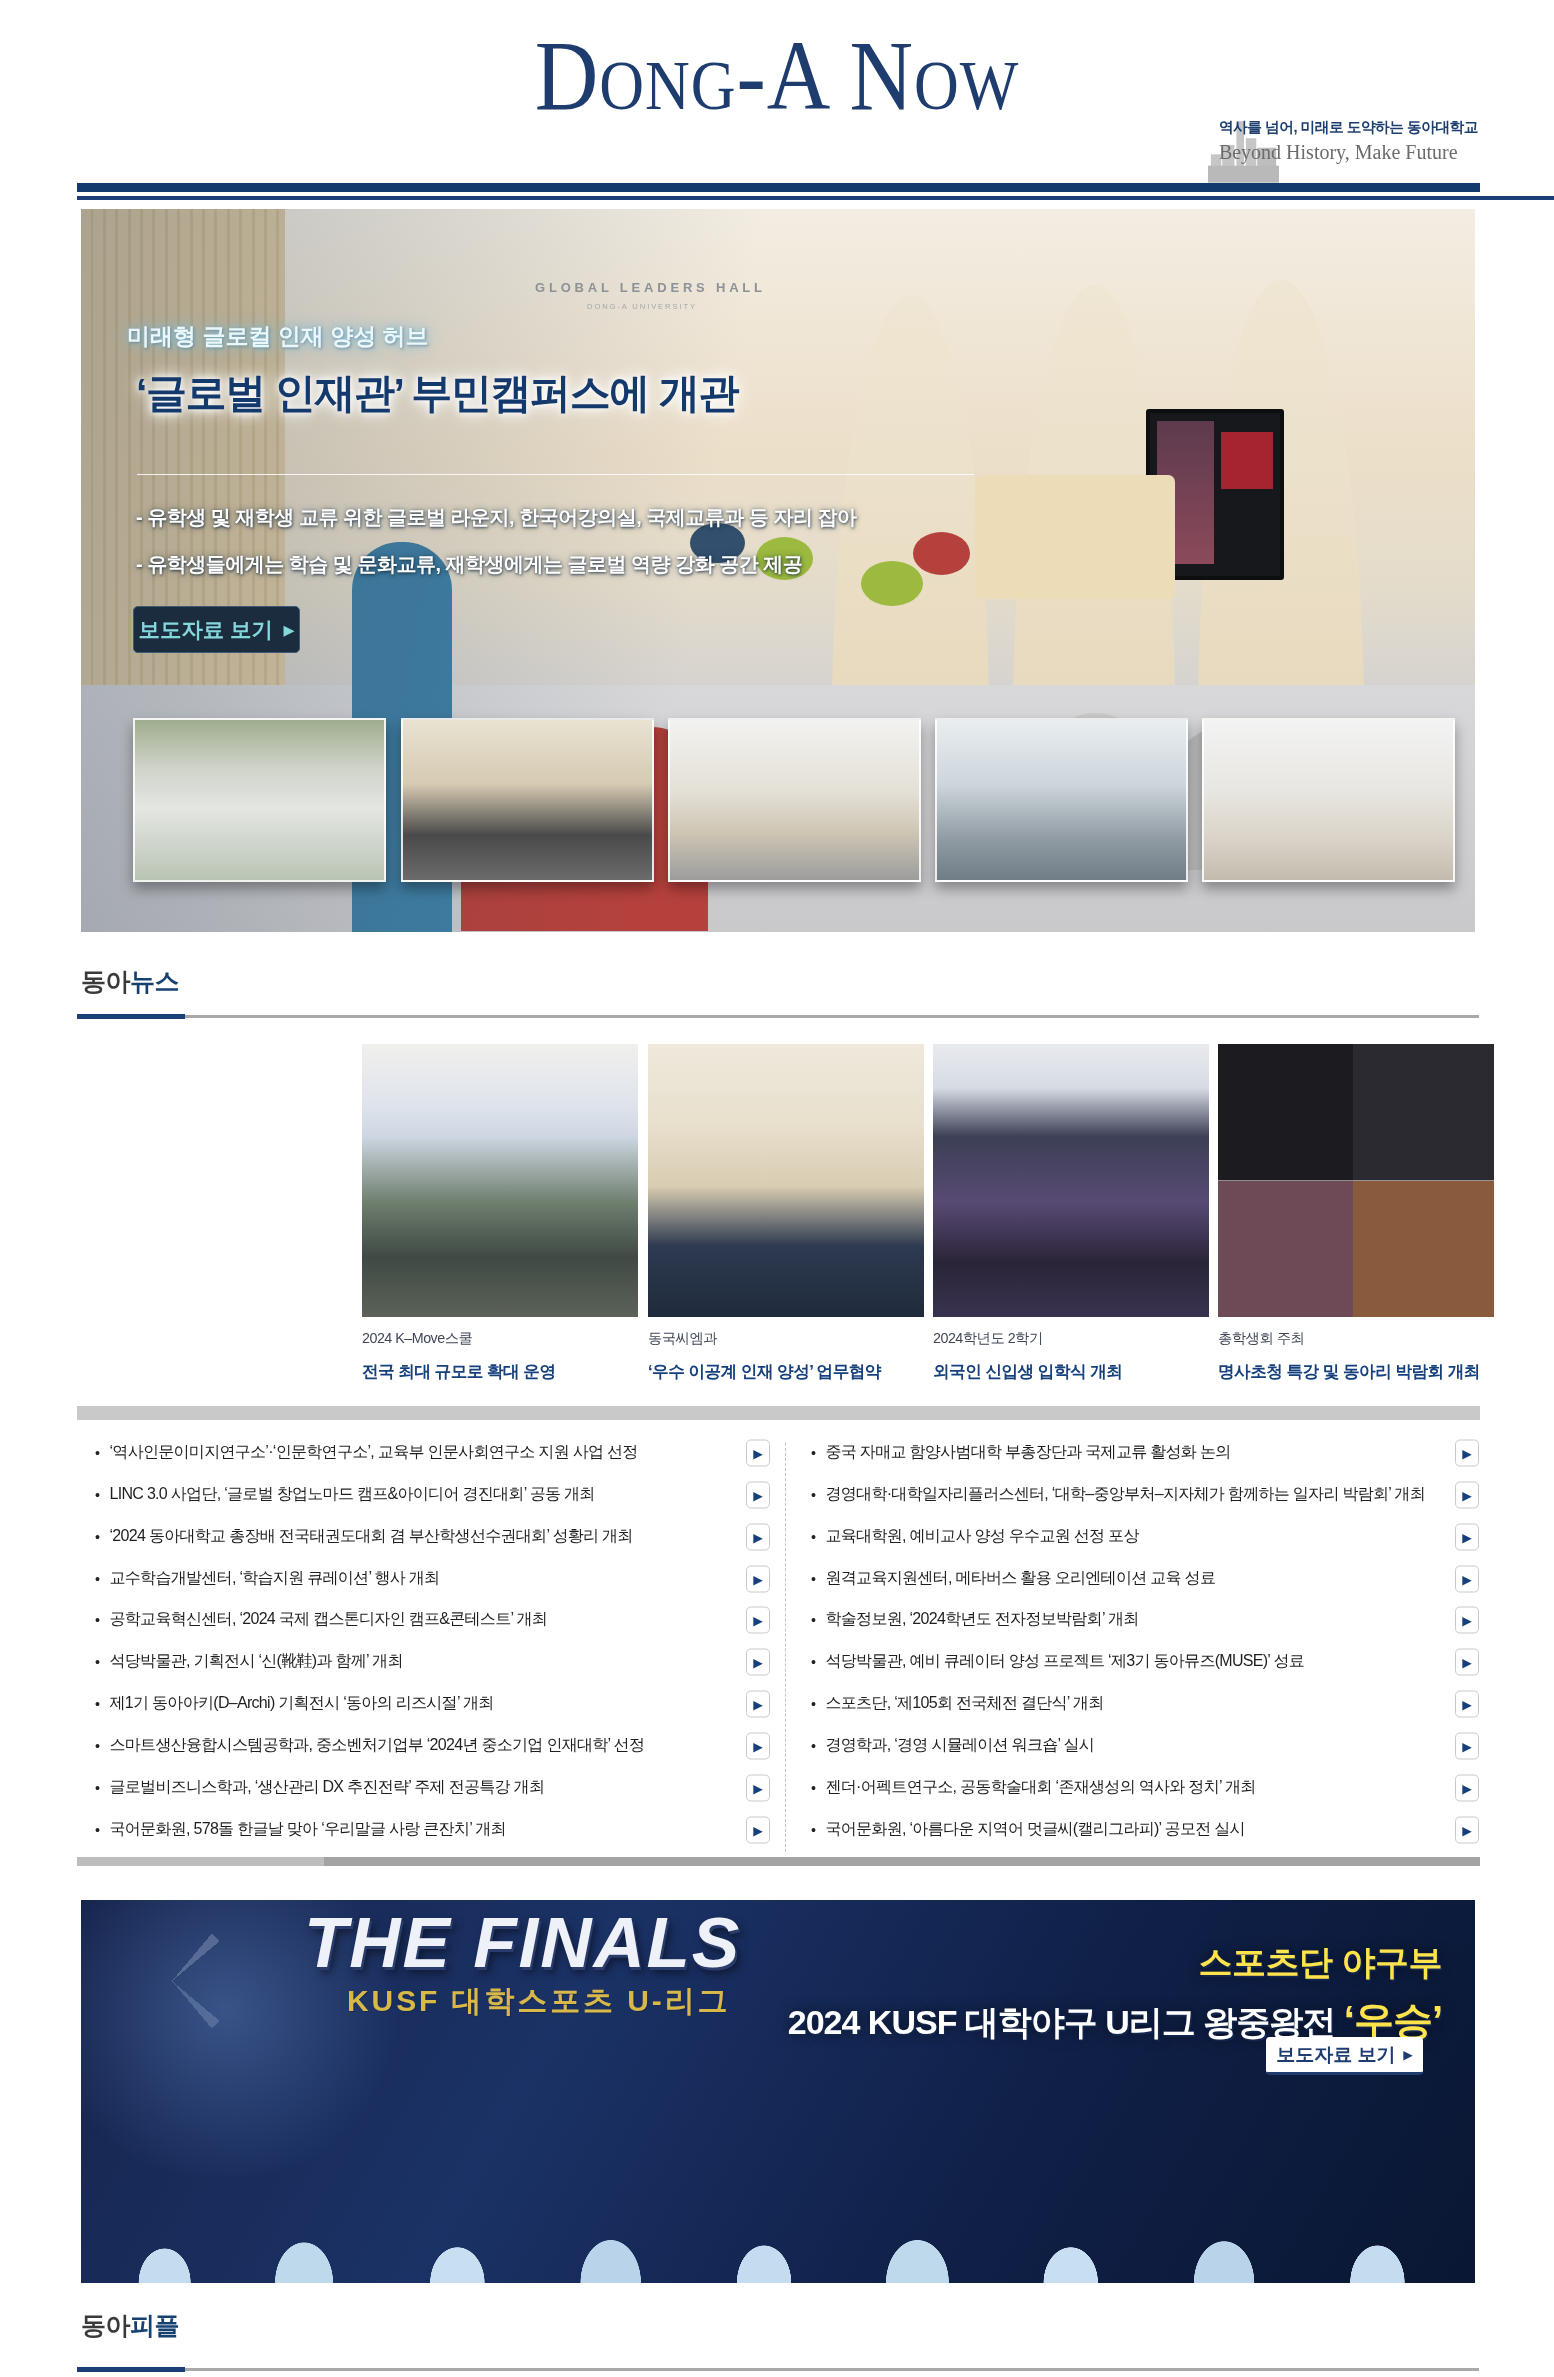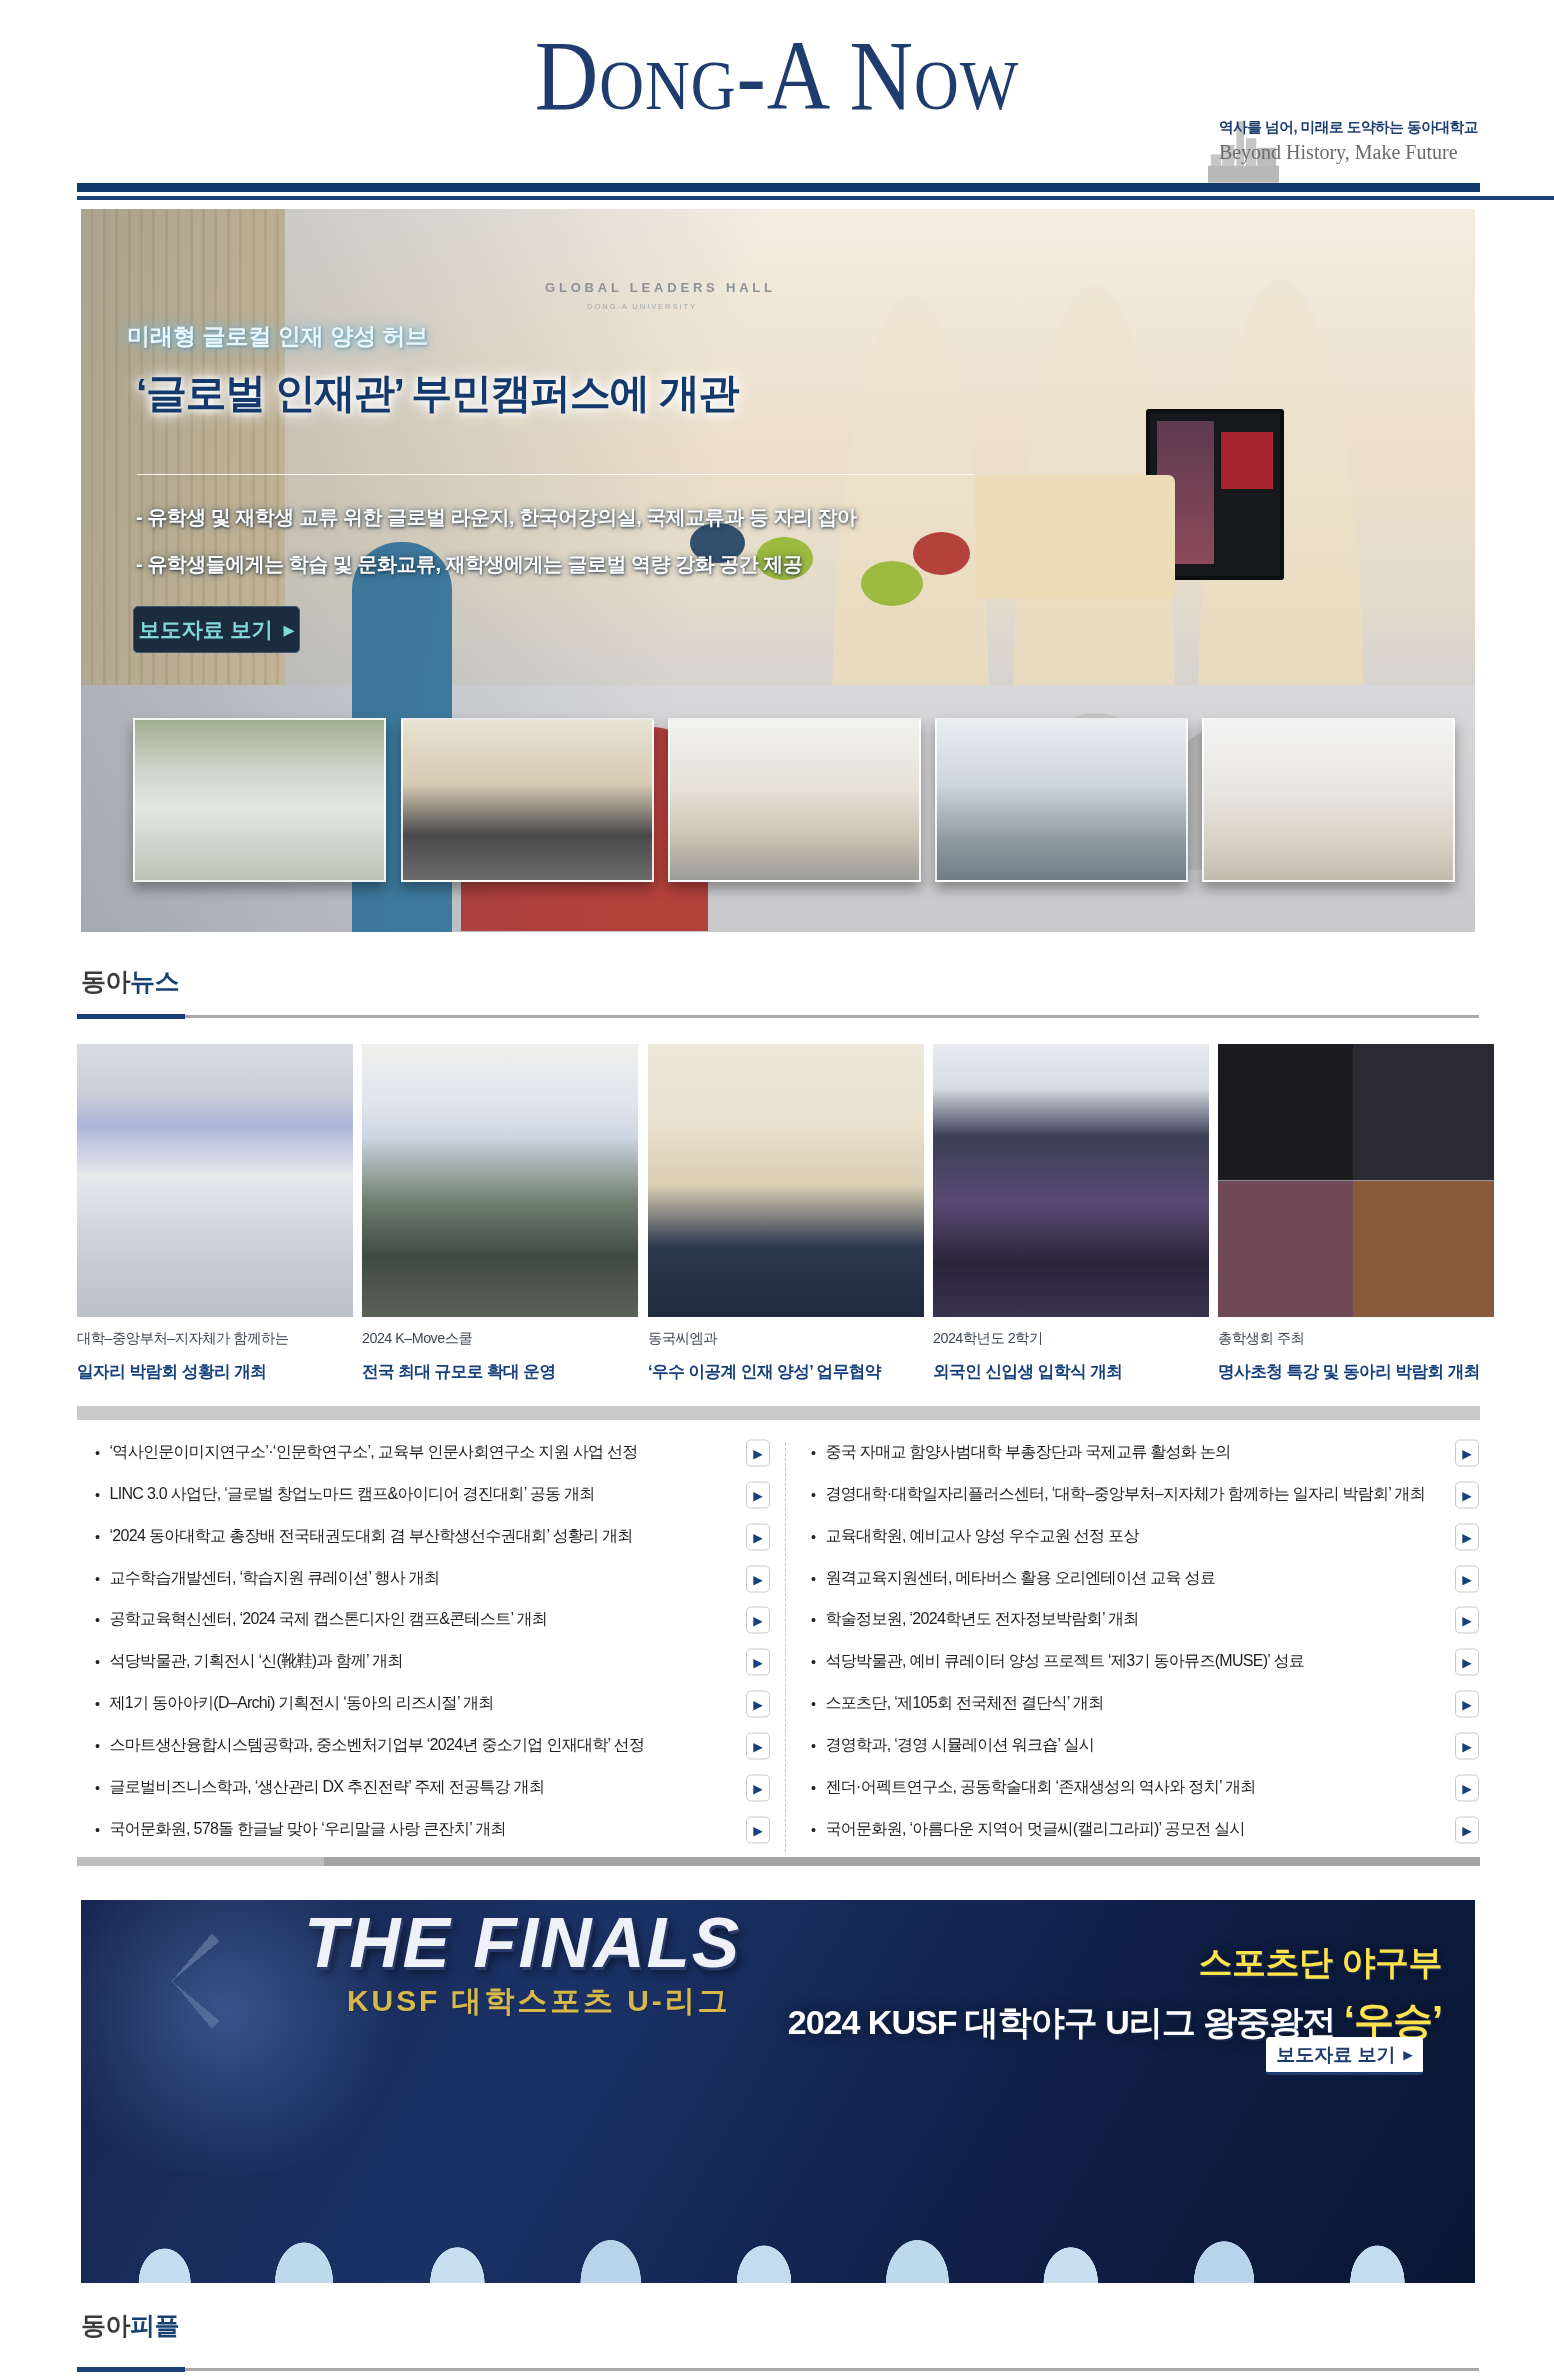--- a/index.html
+++ b/index.html
@@ -34,21 +34,21 @@
           text-shadow:0 0 8.6px rgba(130,190,215,.95),0 0 16px rgba(130,190,215,.8),1px 1px 2.9px rgba(30,60,90,.55); }
   .hero-title { left:55px; top:157px; font-size:41px; font-weight:bold; color:#143a6d; letter-spacing:-1.4px;
           text-shadow:0 0 6.7px #fff,0 0 12.4px #fff,0 0 19px rgba(255,255,255,.9); }
   .hero-line { left:56px; top:265px; width:837px; height:1.4px; background:rgba(255,255,255,.85); }
   .hero-b { font-size:20px; font-weight:bold; color:#ffffff; letter-spacing:-0.5px;
           text-shadow:0.5px 1px 2.9px rgba(20,40,60,.85),0 0 6.7px rgba(20,40,60,.5); }
   .hero-btn { left:52px; top:397px; width:167px; height:47px; background:#1c2c3f; border-radius:4.8px;
           border:0.5px solid #3d5a74; display:flex; align-items:center; justify-content:center; gap:10.5px; cursor:pointer; }
   .hero-btn .t { color:#84d7da; font-size:21.4px; font-weight:bold; }
   .hero-btn .a { color:#84d7da; font-size:14.3px; }
-  .wall-sign { left:464px; top:71px; font-size:13px; letter-spacing:3.8px; color:#8d9296; font-weight:bold; }
+  .wall-sign { left:454px; top:71px; font-size:13px; letter-spacing:3.8px; color:#8d9296; font-weight:bold; }
   .wall-sub  { left:506px; top:93px; font-size:7.6px; letter-spacing:1.9px; color:#a3a8ac; }
   .thumb { top:509px; height:164px; width:253px; background:#e9e9e9; border:2.4px solid rgba(255,255,255,.85);
            box-shadow:0 6.7px 12.4px rgba(0,0,0,.35); }
 
   
   .sec-h { font-size:25px; font-weight:bold; letter-spacing:-0.5px; }
   .sec-h .p1 { color:#3a3a3c; } .sec-h .p2 { color:#15406f; }
   .ul-navy { height:5.2px; background:#1b4077; width:108px; }
   .ul-gray { height:2.9px;  background:#a9a9a9; }
 
@@ -163,27 +163,20 @@
     <div class="abs thumb" style="left:854px;background:linear-gradient(180deg,#e9edf0 0%,#cdd6dc 40%,#8f9aa2 75%,#707d86 100%);"></div>
     <div class="abs thumb" style="left:1121px;background:linear-gradient(180deg,#f3f3f3 0%,#e8e6e1 45%,#d9d2c6 75%,#c2bbae 100%);"></div>
   </div>
 
   <div class="abs sec-h" style="left:81px;top:965px;">
     <span class="p1">동아</span><span class="p2">뉴스</span>
   </div>
   <div class="abs ul-navy" style="left:77px;top:1014px;"></div>
   <div class="abs ul-gray" style="left:185px;top:1015px;width:1294px;"></div>
 
-  <div class="abs ncard" style="left:77px;">
-    <div class="img" style="background:linear-gradient(180deg,#d9dde2 0%,#c9cfd8 18%,#aeb6d8 30%,#e6e8ec 48%,#cfd3da 70%,#b9c0c9 100%);"></div>
-    <div class="cap">
-      <div class="l1">대학–중앙부처–지자체가 함께하는</div>
-      <div class="l2">일자리 박람회 성황리 개최</div>
-    </div>
-  </div>
   <div class="abs ncard" style="left:362px;">
     <div class="img" style="background:linear-gradient(180deg,#f0efec 0%,#dfe4ec 22%,#cdd6e2 34%,#6f7f6e 58%,#3f4a44 78%,#5c6258 100%);"></div>
     <div class="cap">
       <div class="l1">2024 K–Move스쿨</div>
       <div class="l2">전국 최대 규모로 확대 운영</div>
     </div>
   </div>
   <div class="abs ncard" style="left:648px;">
     <div class="img" style="background:linear-gradient(180deg,#efe9dc 0%,#e8dfcc 30%,#d9cdb2 52%,#2e3a50 74%,#1f2a3c 100%);"></div>
     <div class="cap">

